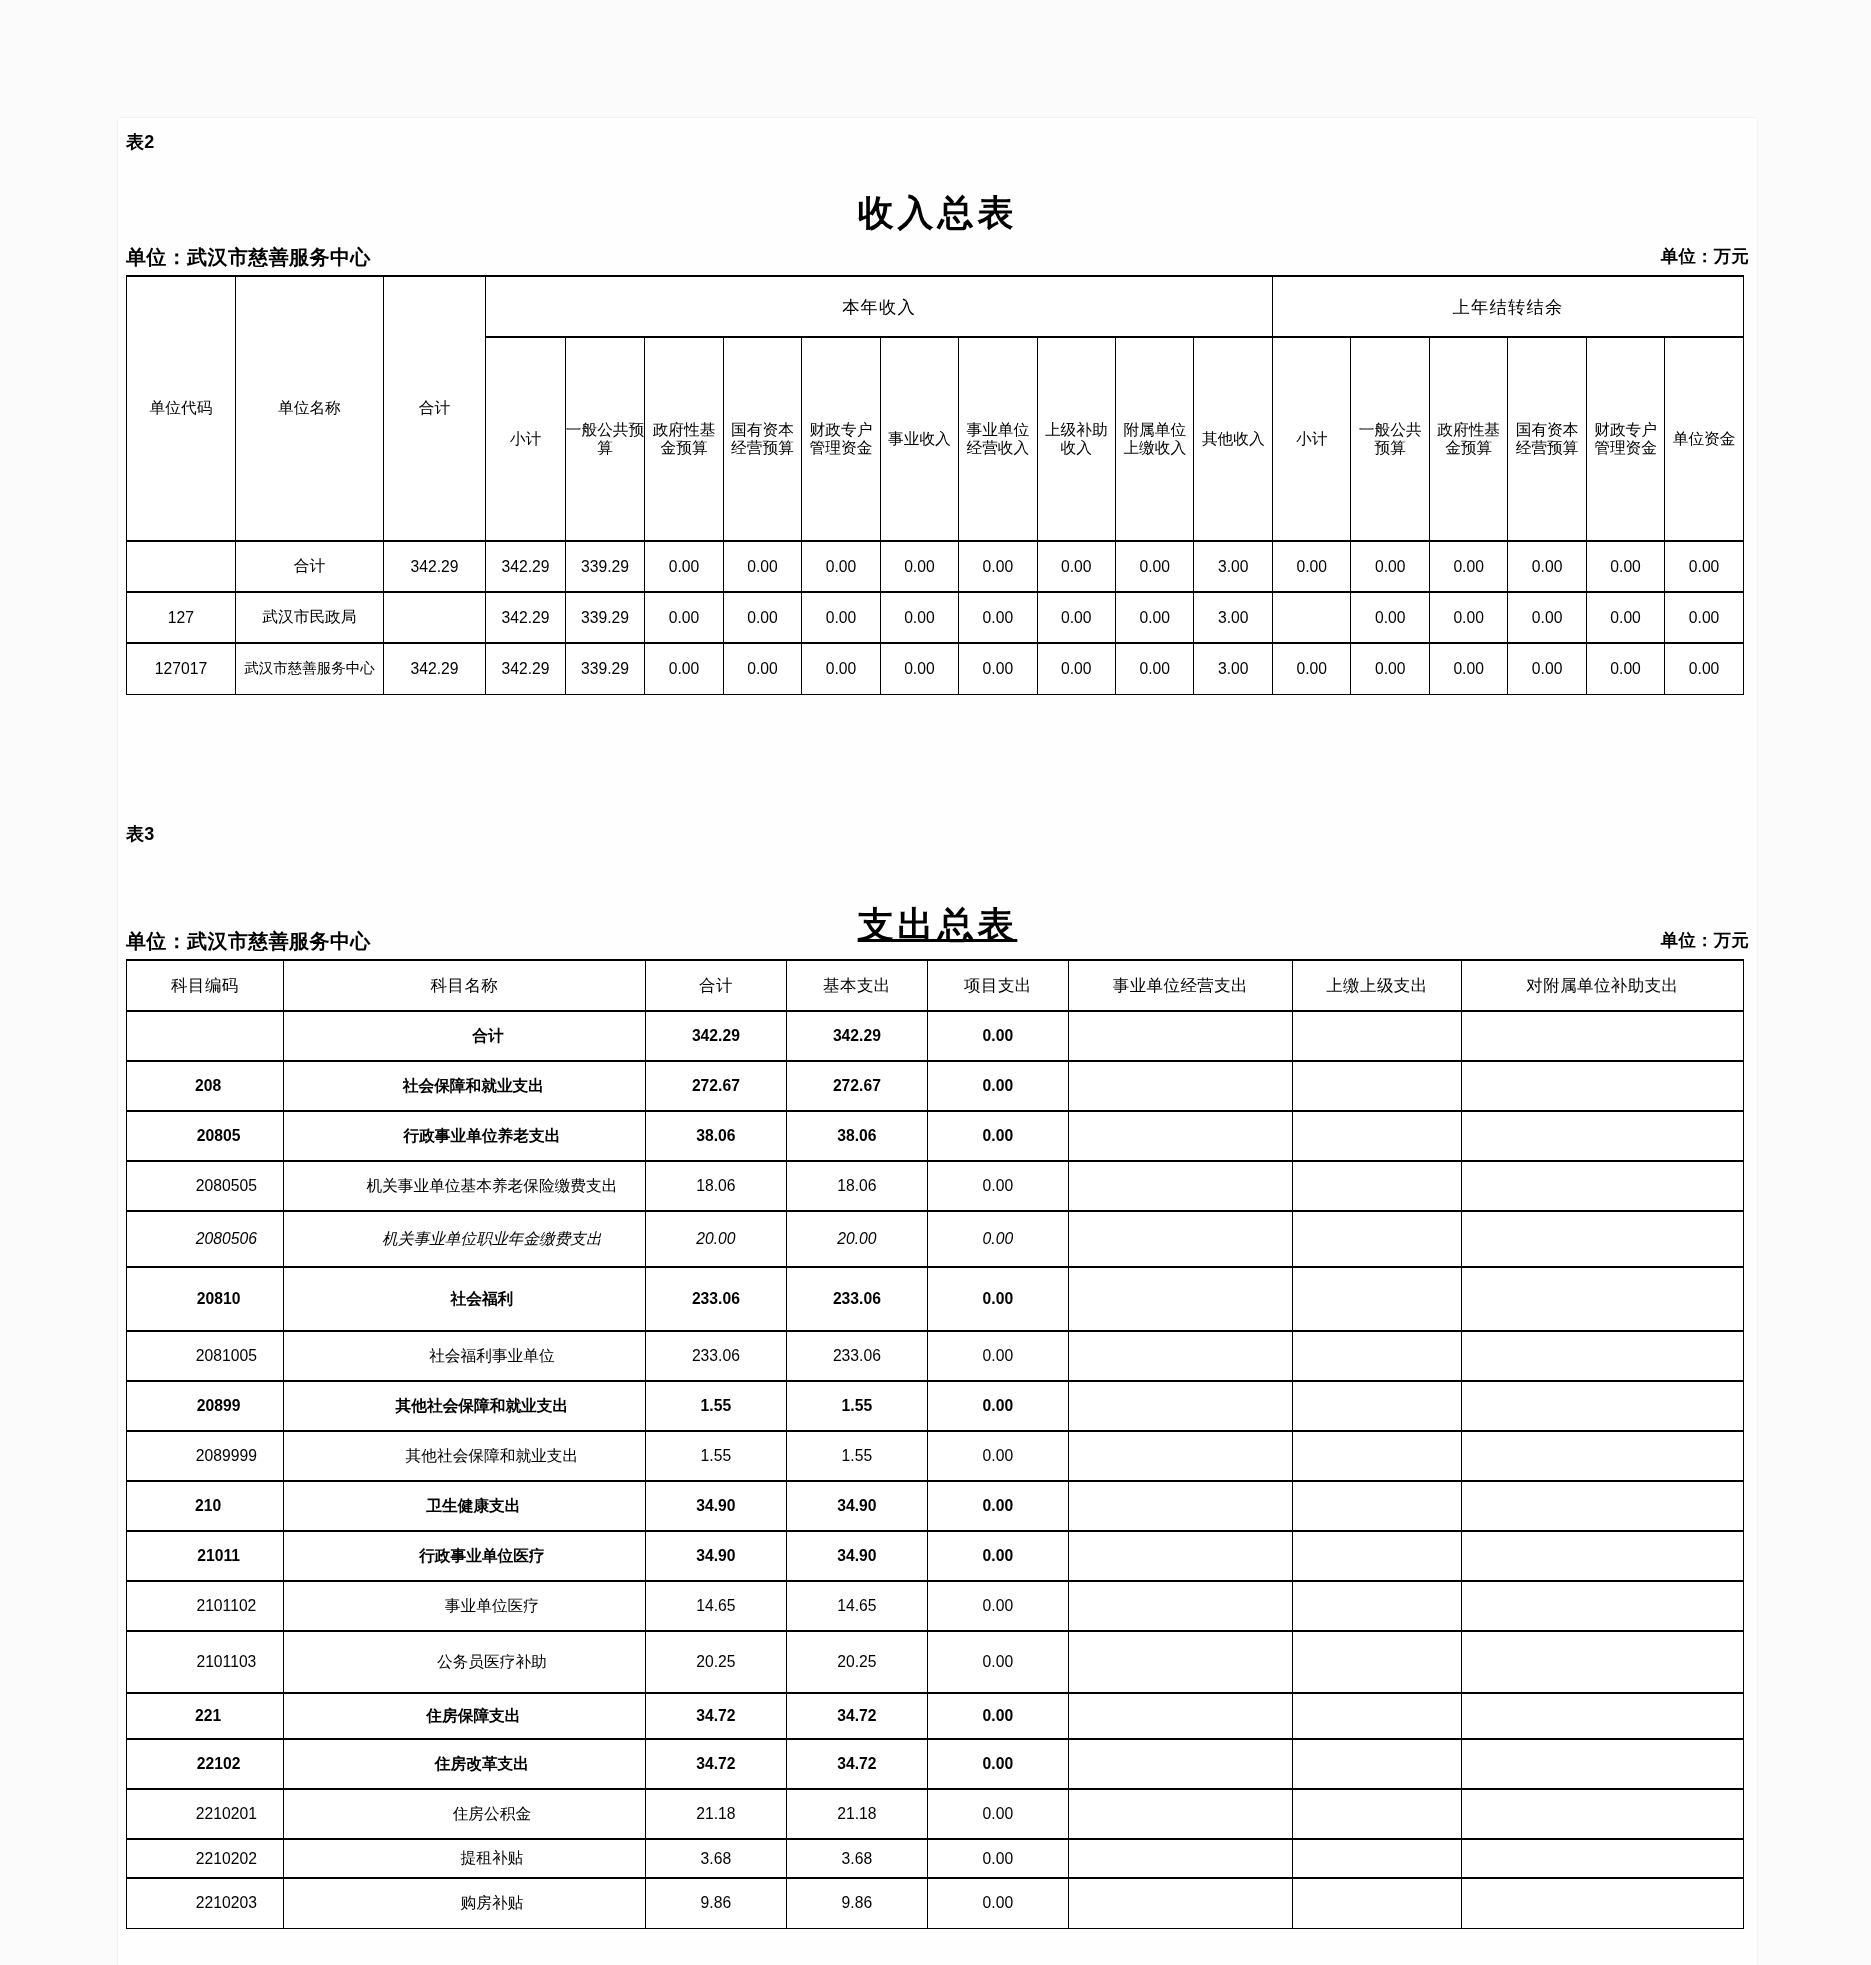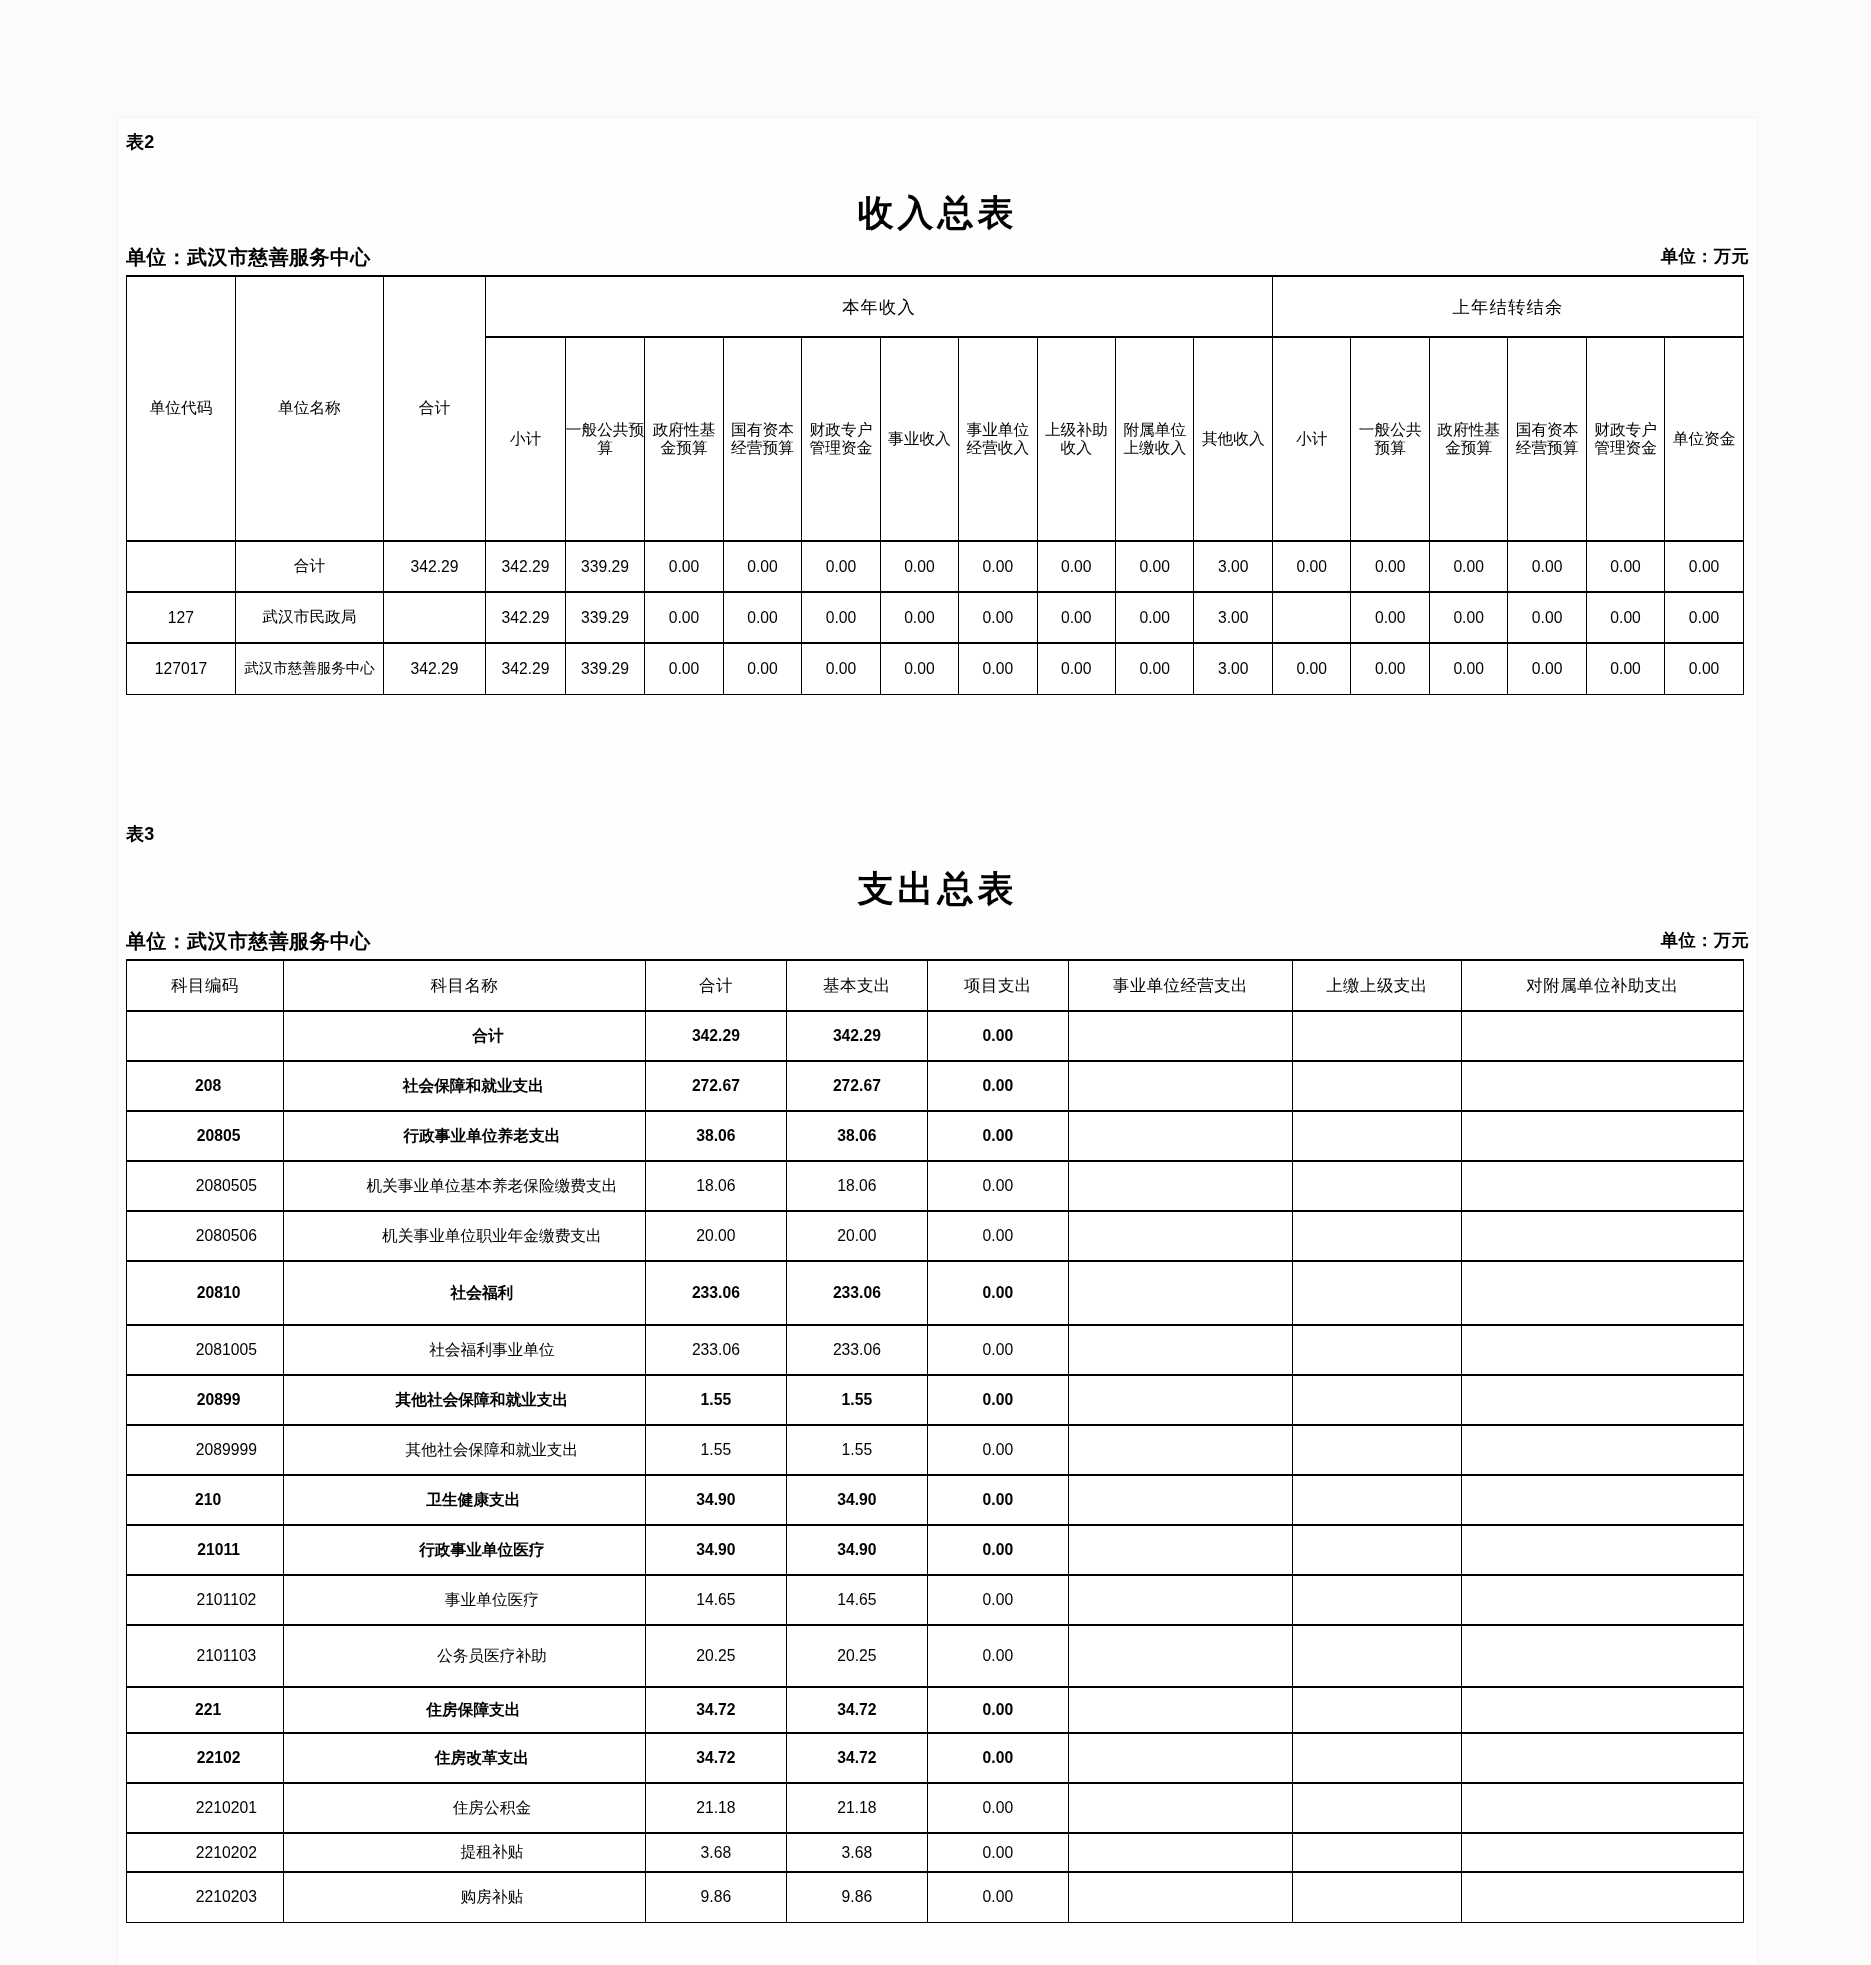--- a/index.html
+++ b/index.html
@@ -281,21 +281,21 @@
             <td class="inc-num light thick-top">0.00</td>
             <td class="inc-num light thick-top">0.00</td>
             <td class="inc-num light thick-top">0.00</td>
             <td class="inc-num light thick-top">0.00</td>
           </tr>
         </tbody>
     </table>
 
     <div class="tbl-tag" style="left:7.9px; top:704px;">表3</div>
 
-    <div class="doc-title" style="left:0; top:747px;">支出总表</div>
+    <div class="doc-title" style="left:0; top:783px;text-decoration:underline;">支出总表</div>
 
     <div class="unit-left" style="left:7.9px; top:810px;">单位：武汉市慈善服务中心</div>
     <div class="unit-right" style="right:7.9px; top:810px;">单位：万元</div>
 
     <table class="grid" id="expenditure-table" style="left:7.9px; top:841px; width:1618px;">
       <colgroup>
         <col style="width:157px">
           <col style="width:362px">
           <col style="width:141px">
         <col style="width:141px">
@@ -350,21 +350,21 @@
           <tr class="lvl3" style="height: 50px;">
             <td class="exp-code thick-top">2080505</td>
             <td class="exp-name thick-top">机关事业单位基本养老保险缴费支出</td>
             <td class="exp-num thick-top">18.06</td>
             <td class="exp-num thick-top">18.06</td>
             <td class="exp-num thick-top">0.00</td>
             <td class="exp-num thick-top"></td>
             <td class="exp-num thick-top"></td>
             <td class="exp-num thick-top"></td>
           </tr>
-          <tr class="lvl3" style="height: 50px;">
+          <tr class="lvl3" style="height: 56px; font-style: italic;">
             <td class="exp-code thick-top">2080506</td>
             <td class="exp-name thick-top">机关事业单位职业年金缴费支出</td>
             <td class="exp-num thick-top">20.00</td>
             <td class="exp-num thick-top">20.00</td>
             <td class="exp-num thick-top">0.00</td>
             <td class="exp-num thick-top"></td>
             <td class="exp-num thick-top"></td>
             <td class="exp-num thick-top"></td>
           </tr>
           <tr class="lvl2" style="height: 64px;">

